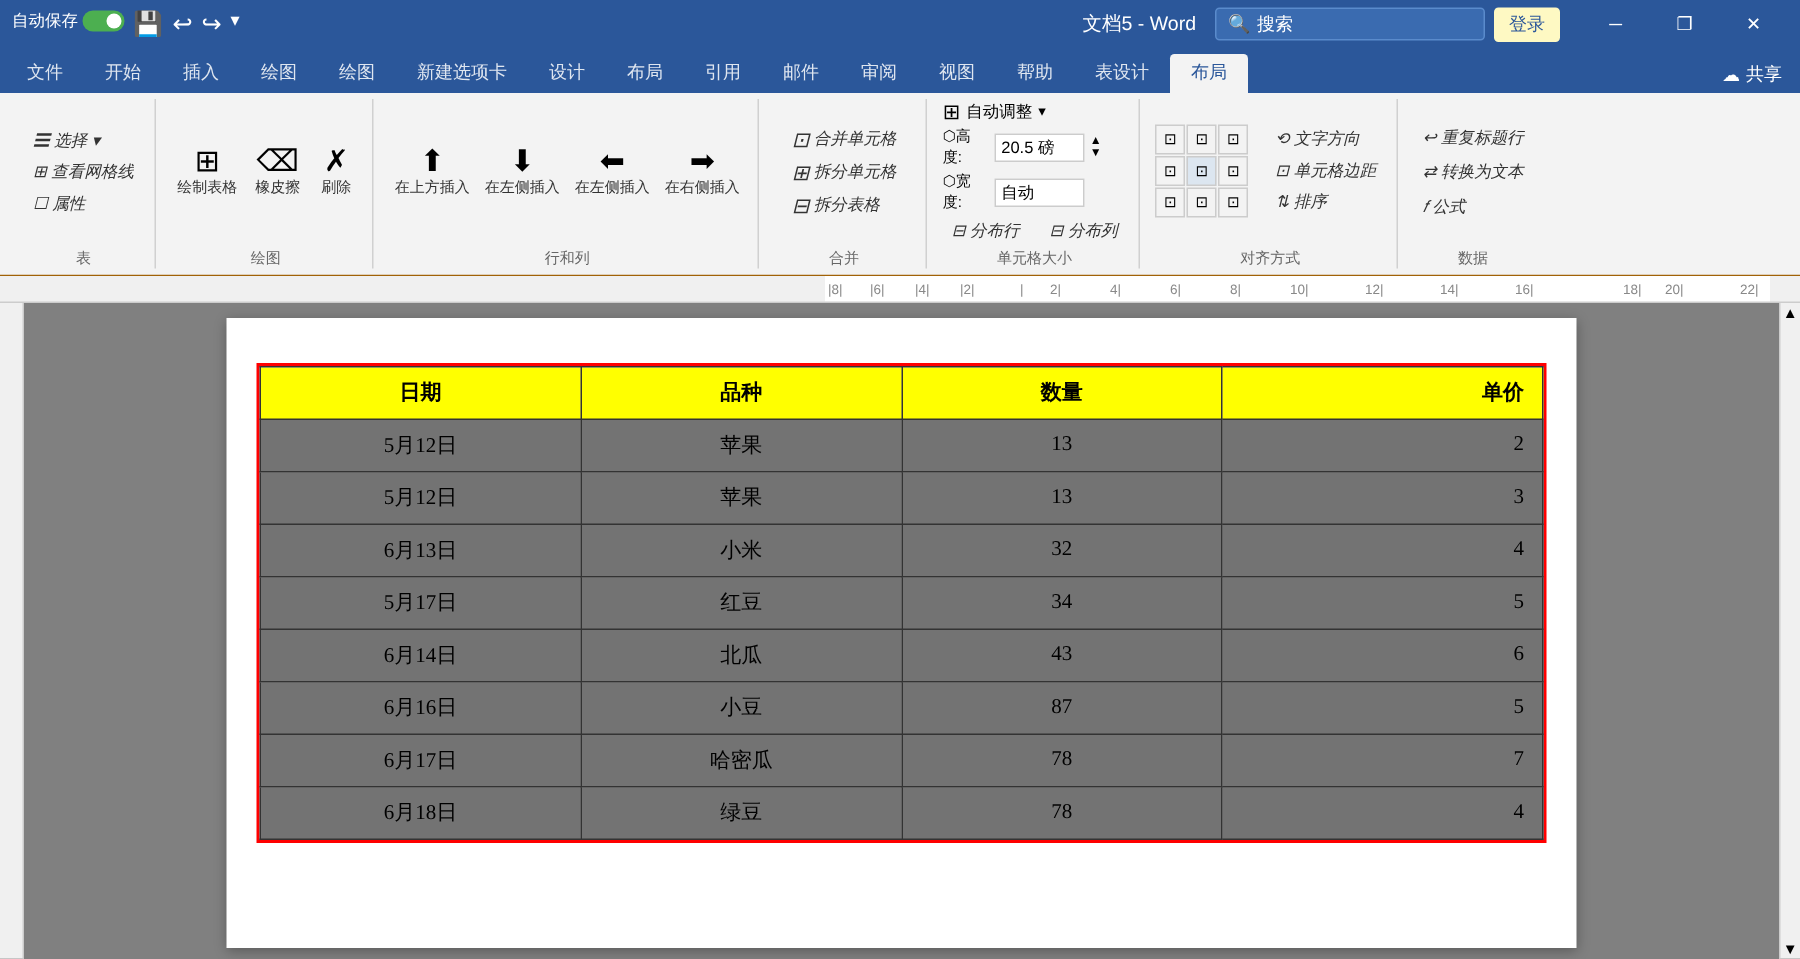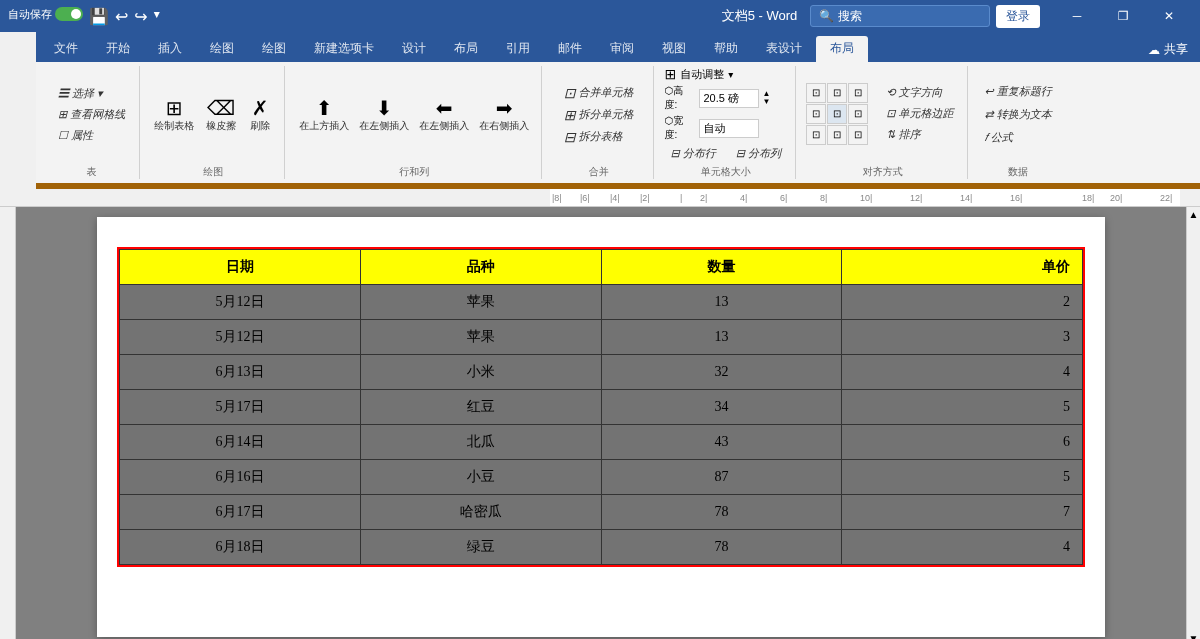--- a/index.html
+++ b/index.html
@@ -65,21 +65,21 @@
       padding: 2px 8px;
       color: white;
       font-size: 12px;
       width: 180px;
       height: 22px;
       display: flex;
       align-items: center;
       gap: 4px;
     }
     .login-btn {
-      background: #ffffff;
+      background: #fef9c3;
       color: #2b579a;
       border: none;
       padding: 3px 10px;
       border-radius: 3px;
       font-size: 12px;
       cursor: pointer;
     }
     .win-controls {
       display: flex;
       align-items: center;
@@ -92,22 +92,21 @@
       align-items: center;
       justify-content: center;
       font-size: 12px;
       cursor: pointer;
       color: white;
     }
 
     
     .ribbon {
       background: #f3f3f3;
-      border-bottom: 6px solid #a16207;
-      margin-left: 36px;
+      border-bottom: 1px solid #a16207;
     }
     .ribbon-tabs {
       background: #2b579a;
       display: flex;
       height: 30px;
       align-items: flex-end;
       padding-left: 4px;
     }
     .ribbon-tab {
       padding: 4px 14px 5px;
@@ -257,21 +256,21 @@
     .doc-scroll {
       flex: 1;
       overflow: auto;
       background: #808080;
       display: flex;
       justify-content: center;
       padding: 10px;
     }
     .doc-page {
       background: white;
-      width: 1008px;
+      width: 900px;
       min-height: 420px;
       box-shadow: 0 2px 8px rgba(0,0,0,0.3);
       position: relative;
       padding: 20px 20px;
     }
 
     
     .doc-table {
       border-collapse: collapse;
       width: 580px;

